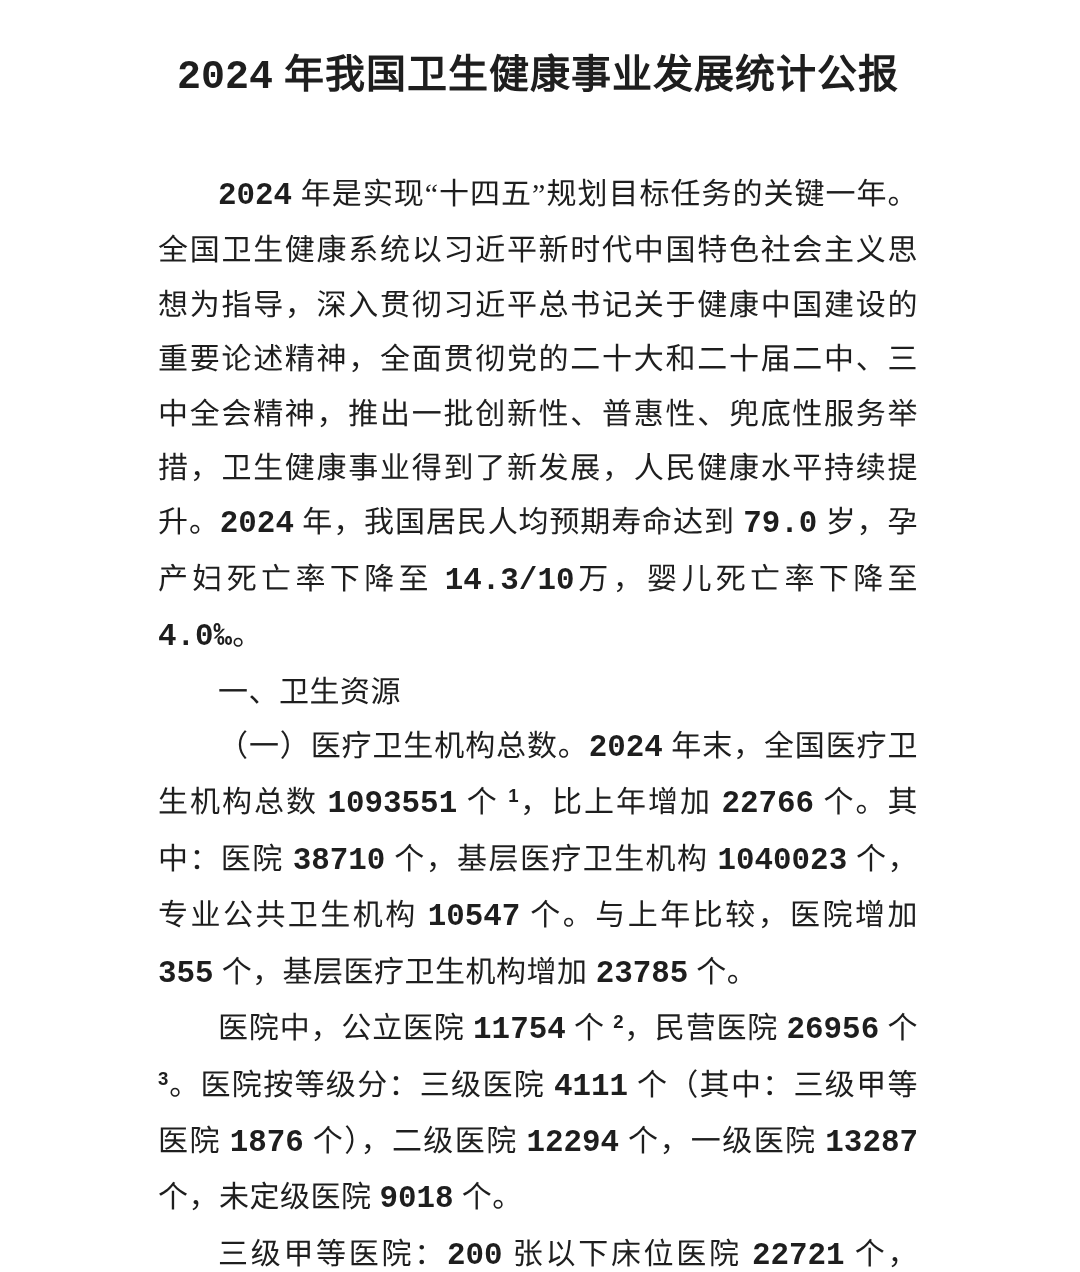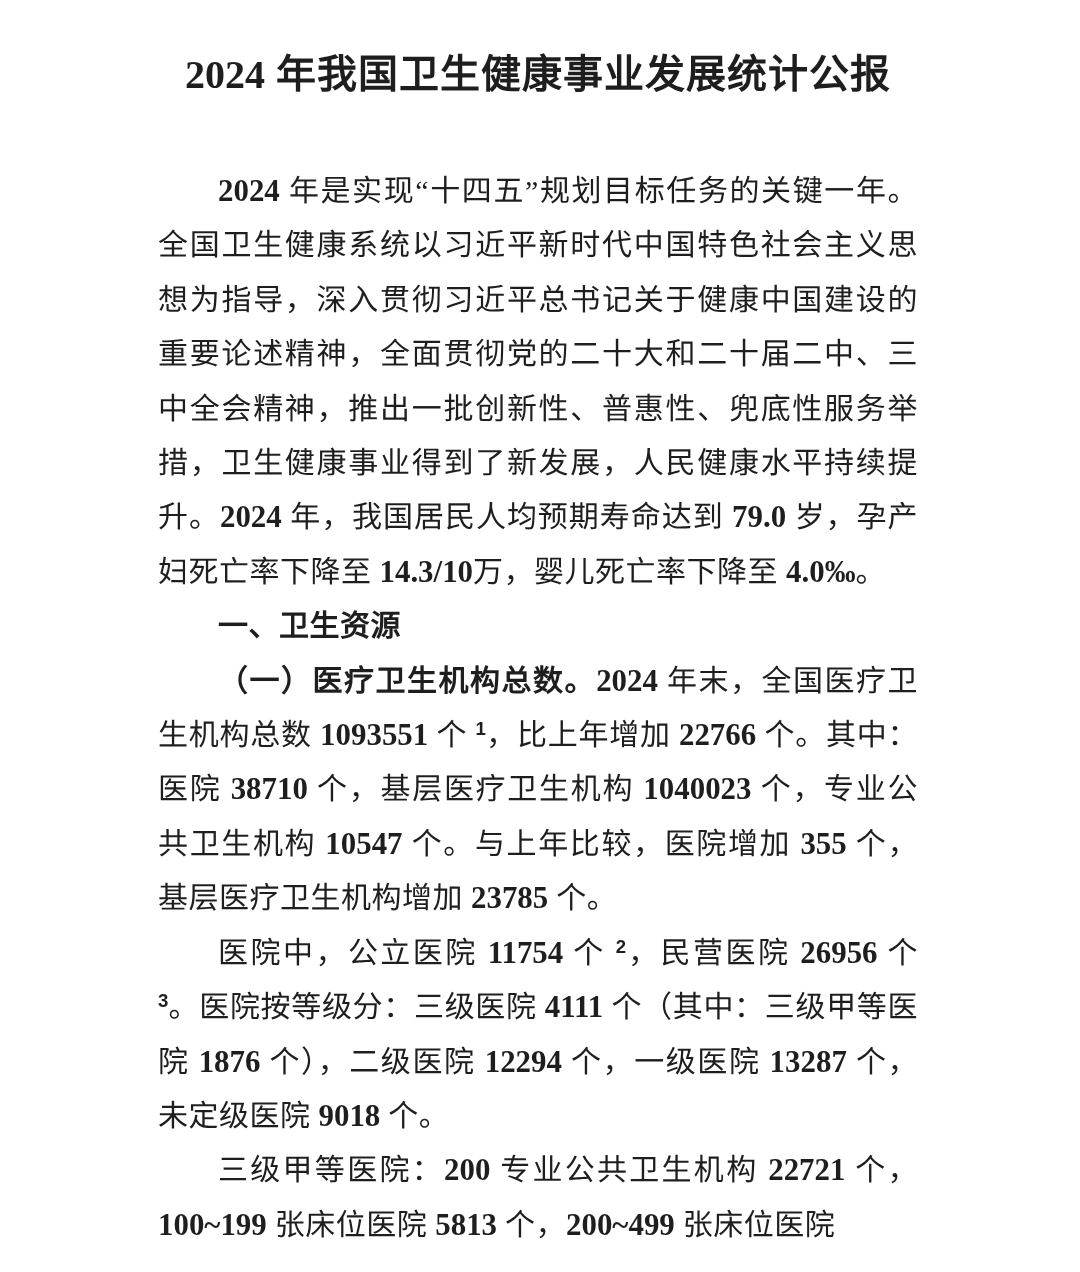--- a/index.html
+++ b/index.html
@@ -35,23 +35,23 @@
     text-align: justify;
     text-justify: inter-ideograph;
     text-indent: 2em;
     letter-spacing: 0.5px;
   }
   .heading-para {
     font-weight: 700;
   }
   
   .seg-cn { }
-  .seg-bold { font-weight: 700; }
+  .seg-bold { font-weight: 400; }
   .seg-num {
-    font-family: Liberation Serif, serif;
+    font-family: Liberation Mono, monospace;
     font-weight: 600;
     font-size: 1.03em;
     letter-spacing: 0;
   }
   .doc-title .seg-num {
     font-weight: 700;
     font-size: 1.0em;
   }
   .seg-sup {
     font-family: "Liberation Sans", "DejaVu Sans", sans-serif;
@@ -69,14 +69,14 @@
   <h1 class="doc-title"><span class="seg-num">2024</span><span class="seg-cn"> 年我国卫生健康事业发展统计公报</span></h1>
 
   <p class="para"><span class="seg-num">2024</span><span class="seg-cn"> 年是实现“十四五”规划目标任务的关键一年。全国卫生健康系统以习近平新时代中国特色社会主义思想为指导，深入贯彻习近平总书记关于健康中国建设的重要论述精神，全面贯彻党的二十大和二十届二中、三中全会精神，推出一批创新性、普惠性、兜底性服务举措，卫生健康事业得到了新发展，人民健康水平持续提升。</span><span class="seg-num">2024</span><span class="seg-cn"> 年，我国居民人均预期寿命达到 </span><span class="seg-num">79.0</span><span class="seg-cn"> 岁，孕产妇死亡率下降至 </span><span class="seg-num">14.3/10</span><span class="seg-cn">万，婴儿死亡率下降至 </span><span class="seg-num">4.0‰</span><span class="seg-cn">。</span></p>
 
   <p class="para heading-para"><span class="seg-bold">一、卫生资源</span></p>
 
   <p class="para"><span class="seg-bold">（一）医疗卫生机构总数。</span><span class="seg-num">2024</span><span class="seg-cn"> 年末，全国医疗卫生机构总数 </span><span class="seg-num">1093551</span><span class="seg-cn"> 个 </span><span class="seg-sup">1</span><span class="seg-cn">，比上年增加 </span><span class="seg-num">22766</span><span class="seg-cn"> 个。其中：医院 </span><span class="seg-num">38710</span><span class="seg-cn"> 个，基层医疗卫生机构 </span><span class="seg-num">1040023</span><span class="seg-cn"> 个，专业公共卫生机构 </span><span class="seg-num">10547</span><span class="seg-cn"> 个。与上年比较，医院增加 </span><span class="seg-num">355</span><span class="seg-cn"> 个，基层医疗卫生机构增加 </span><span class="seg-num">23785</span><span class="seg-cn"> 个。</span></p>
 
   <p class="para"><span class="seg-cn">医院中，公立医院 </span><span class="seg-num">11754</span><span class="seg-cn"> 个 </span><span class="seg-sup">2</span><span class="seg-cn">，民营医院 </span><span class="seg-num">26956</span><span class="seg-cn"> 个 </span><span class="seg-sup">3</span><span class="seg-cn">。医院按等级分：三级医院 </span><span class="seg-num">4111</span><span class="seg-cn"> 个（其中：三级甲等医院 </span><span class="seg-num">1876</span><span class="seg-cn"> 个），二级医院 </span><span class="seg-num">12294</span><span class="seg-cn"> 个，一级医院 </span><span class="seg-num">13287</span><span class="seg-cn"> 个，未定级医院 </span><span class="seg-num">9018</span><span class="seg-cn"> 个。</span></p>
 
-  <p class="para"><span class="seg-cn">三级甲等医院：</span><span class="seg-num">200</span><span class="seg-cn"> 专业公共卫生机构 </span><span class="seg-num">22721</span><span class="seg-cn"> 个，</span><span class="seg-num">100~199</span><span class="seg-cn"> 张床位医院 </span><span class="seg-num">5813</span><span class="seg-cn"> 个，</span><span class="seg-num">200~499</span><span class="seg-cn"> 张床位医院</span></p>
+  <p class="para"><span class="seg-cn">三级甲等医院：</span><span class="seg-num">200</span><span class="seg-cn"> 张以下床位医院 </span><span class="seg-num">22721</span><span class="seg-cn"> 个，</span><span class="seg-num">100~199</span><span class="seg-cn"> 张床位医院 </span><span class="seg-num">5813</span><span class="seg-cn"> 个，</span><span class="seg-num">200~499</span><span class="seg-cn"> 张床位医院</span></p>
 </div>
 
 </body></html>

